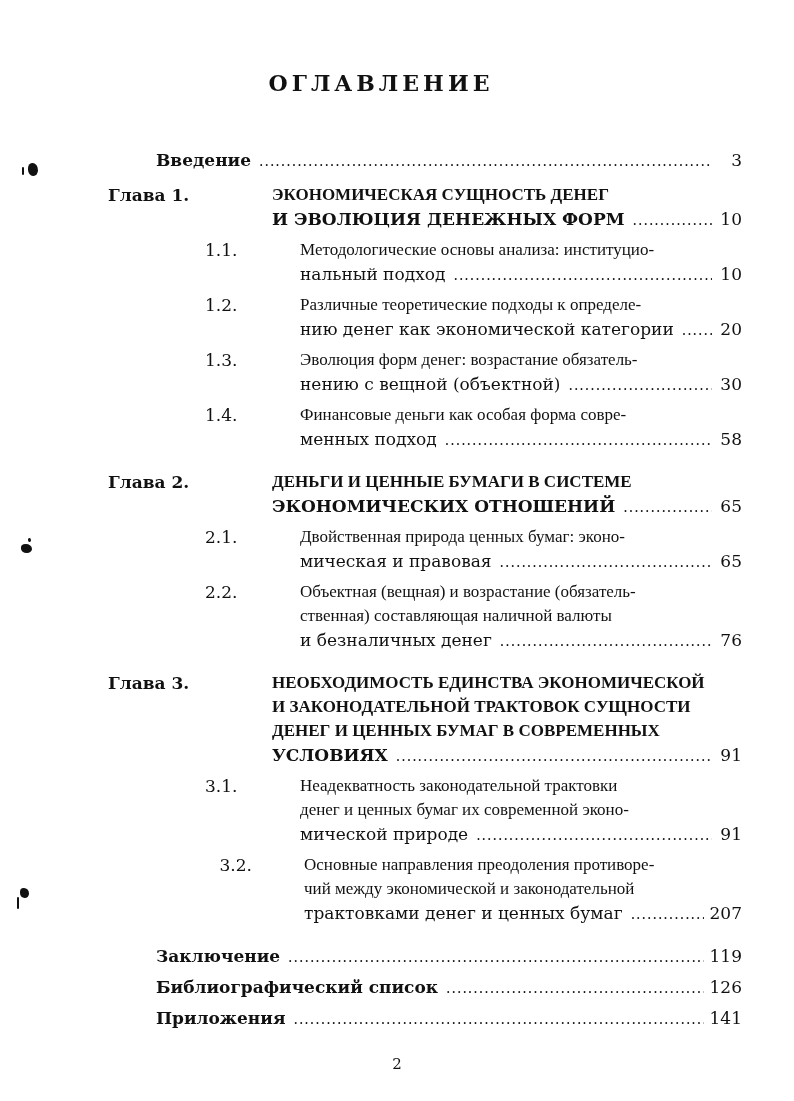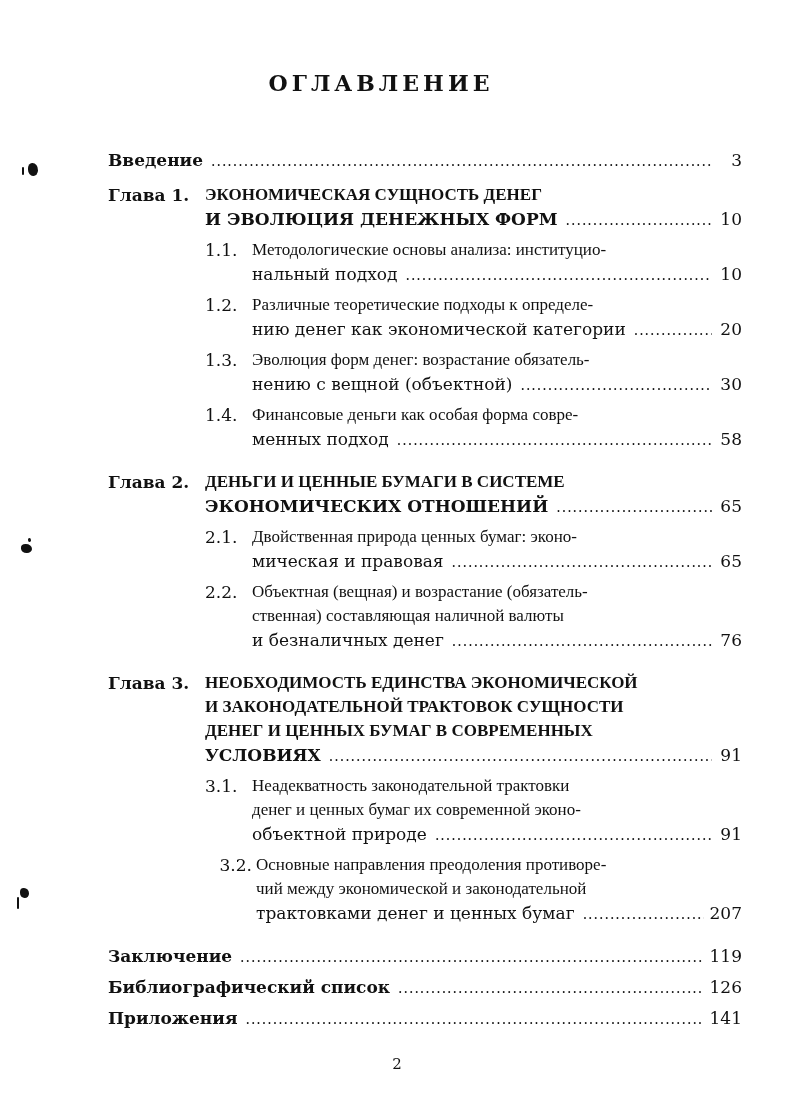--- a/index.html
+++ b/index.html
@@ -37,20 +37,21 @@
     .entry {
       position: relative;
       display: flex;
     }
     .entry .prefix {
       flex: 0 0 auto;
     }
     .entry .body {
       flex: 1 1 auto;
       min-width: 0;
+      margin-left: 48px;
     }
     .line {
       display: block;
       white-space: nowrap;
       font-family: Liberation Serif, serif;
     }
     .lastline {
       display: flex;
       align-items: baseline;
       white-space: nowrap;
@@ -73,21 +74,21 @@
       min-width: 24px;
     }
     .bold {
       font-weight: bold;
     }
     .chapter-label {
       font-weight: bold;
       width: 97px;
     }
     .top-entry { margin-bottom: 10px; }
-    .chapter { margin-bottom: 6px; }
+    .chapter { margin-bottom: 6px; gap: 19px; }
     .section {
       margin-left: 97px;
       margin-bottom: 6px;
     }
     .section .prefix {
       width: 47px;
     }
     .gap-chapter { margin-top: 18px; }
     .gap-end { margin-top: 18px; align-items: center; }
     .end-entry { margin-bottom: 6px; }
@@ -240,21 +241,21 @@
       </div>
     </div>
   </div>
 
   <div class="entry section">
     <div class="prefix">3.1.</div>
     <div class="body">
       <span class="line">Неадекватность законодательной трактовки</span>
       <span class="line">денег и ценных бумаг их современной эконо-</span>
       <div class="lastline">
-        <span class="txt">объектной природе</span>
+        <span class="txt">мической природе</span>
         <span class="dots"></span>
         <span class="page">91</span>
       </div>
     </div>
   </div>
 
   <div class="entry section" style="margin-left:62px;">
     <div class="prefix" style="width:82px; text-align:right; padding-right:0;">3.2.</div>
     <div class="body" style="padding-left:4px;">
       <span class="line">Основные направления преодоления противоре-</span>

